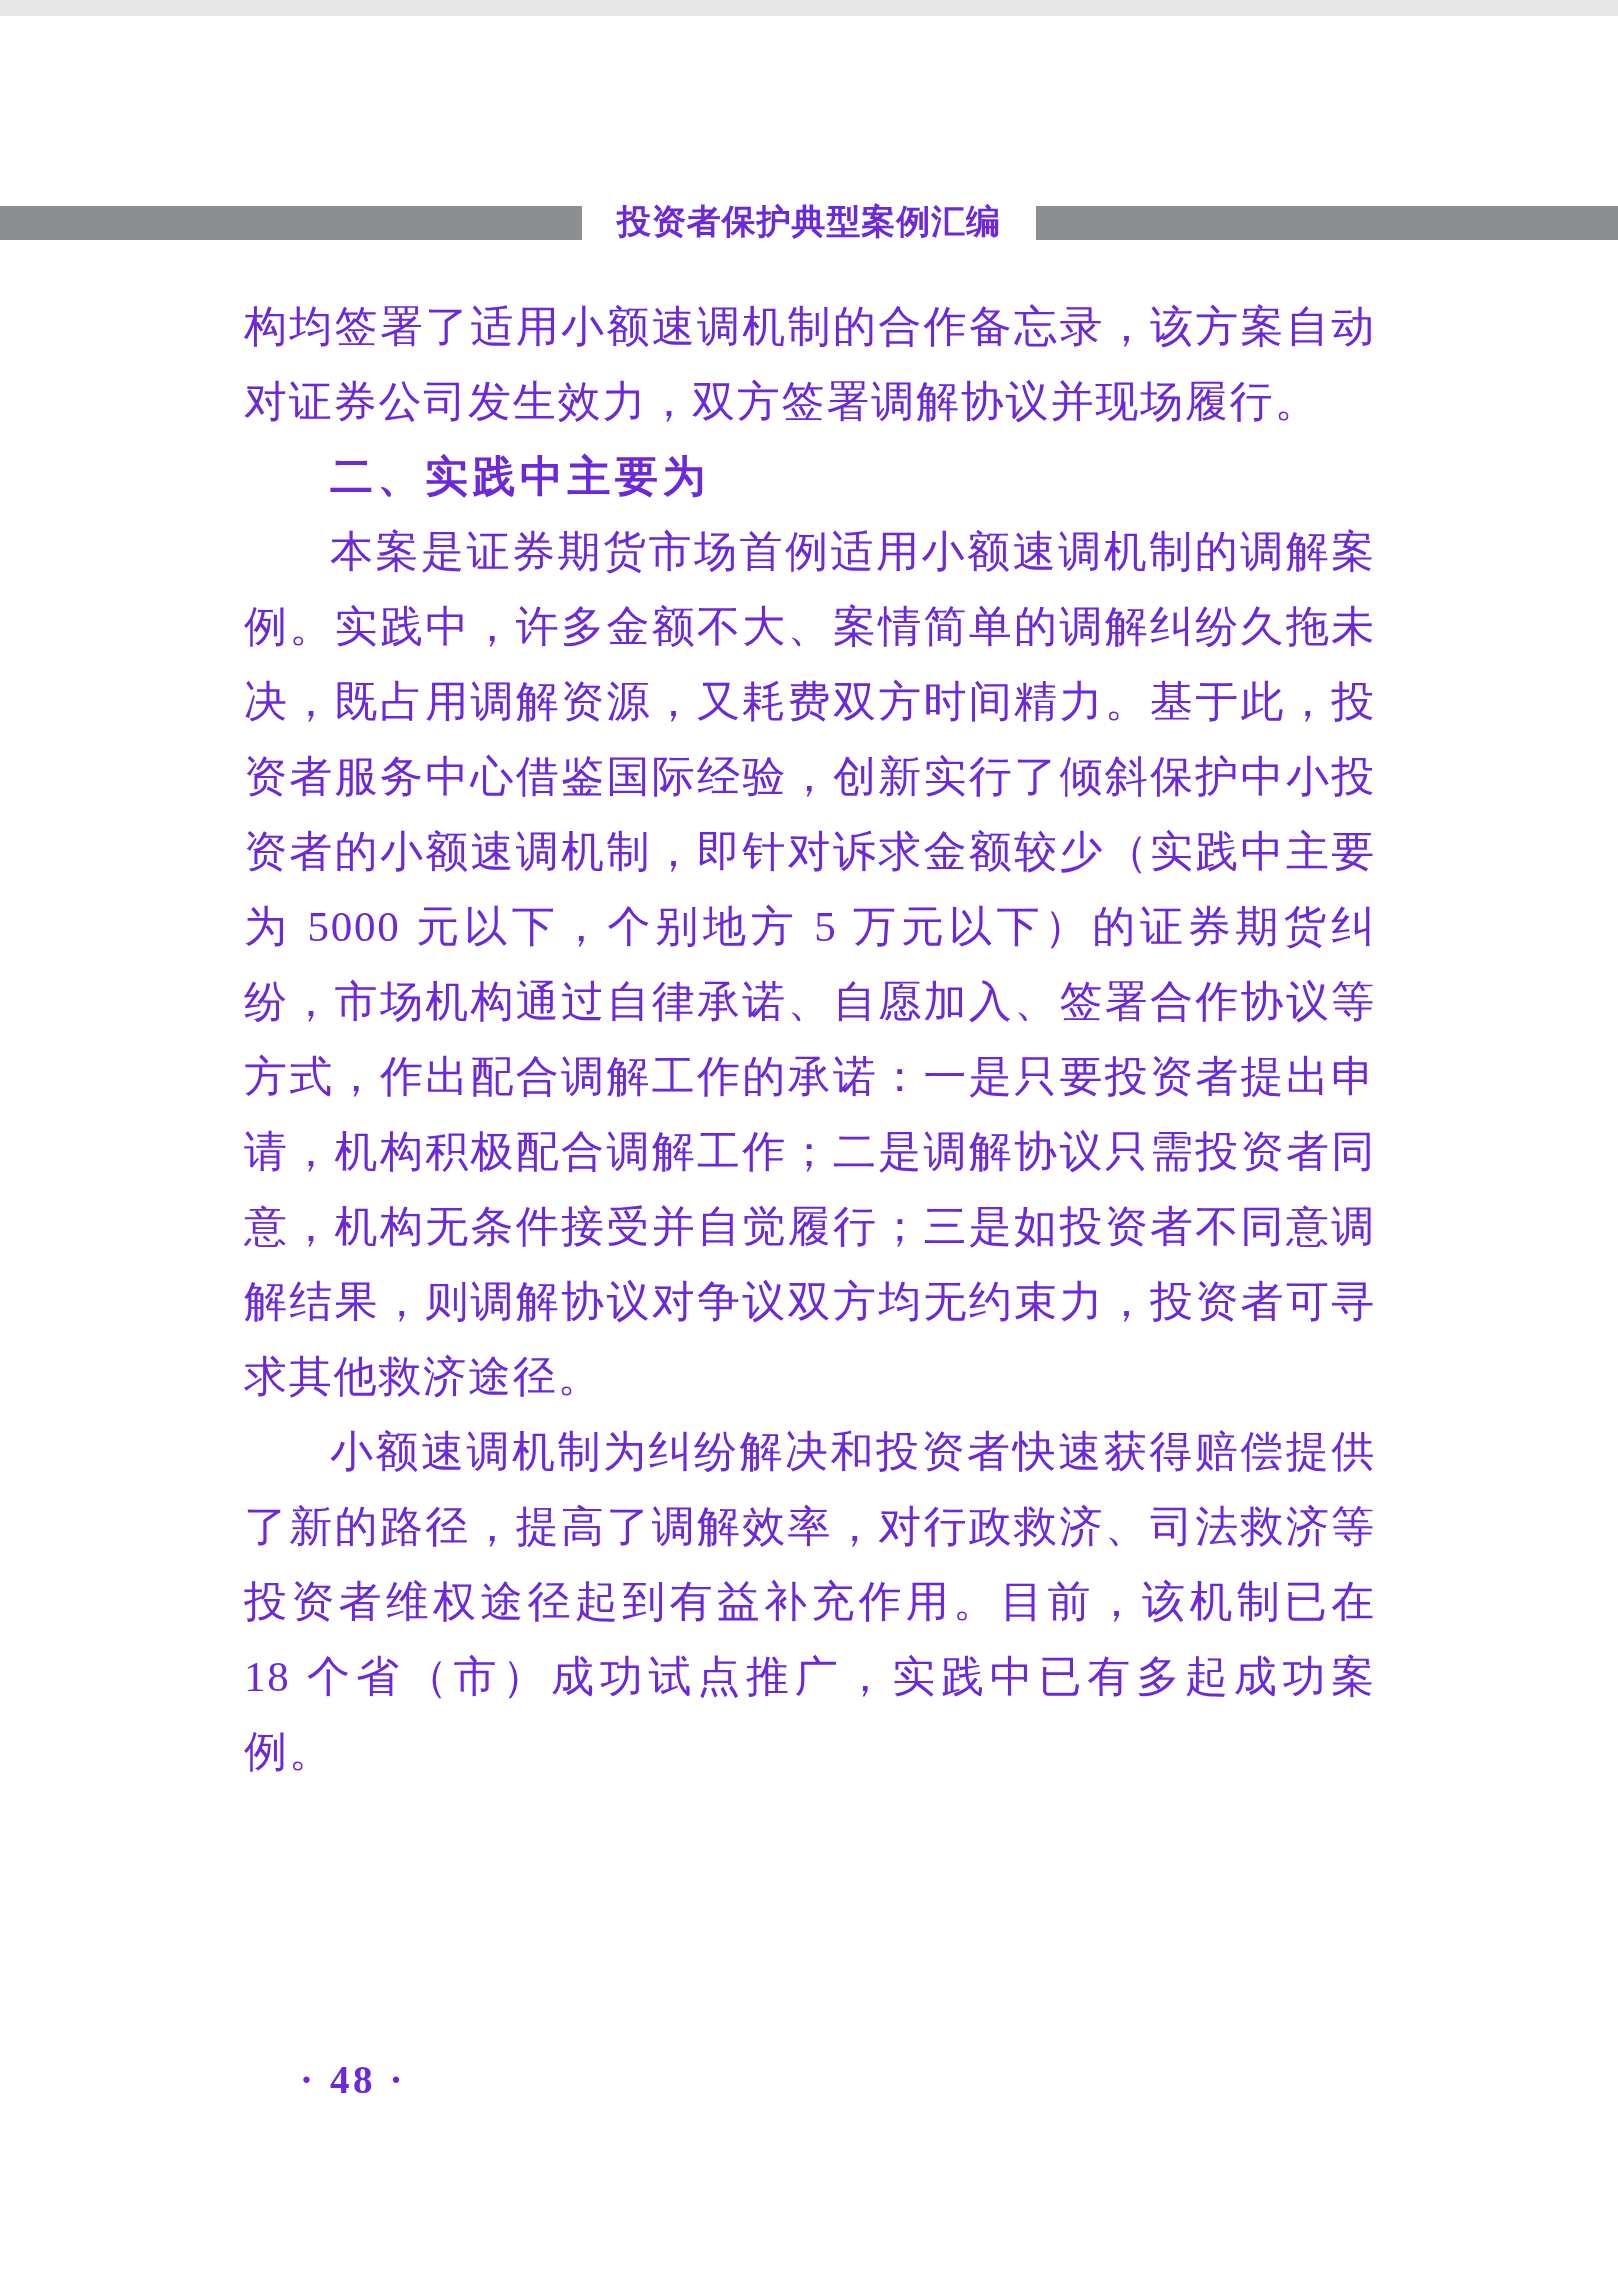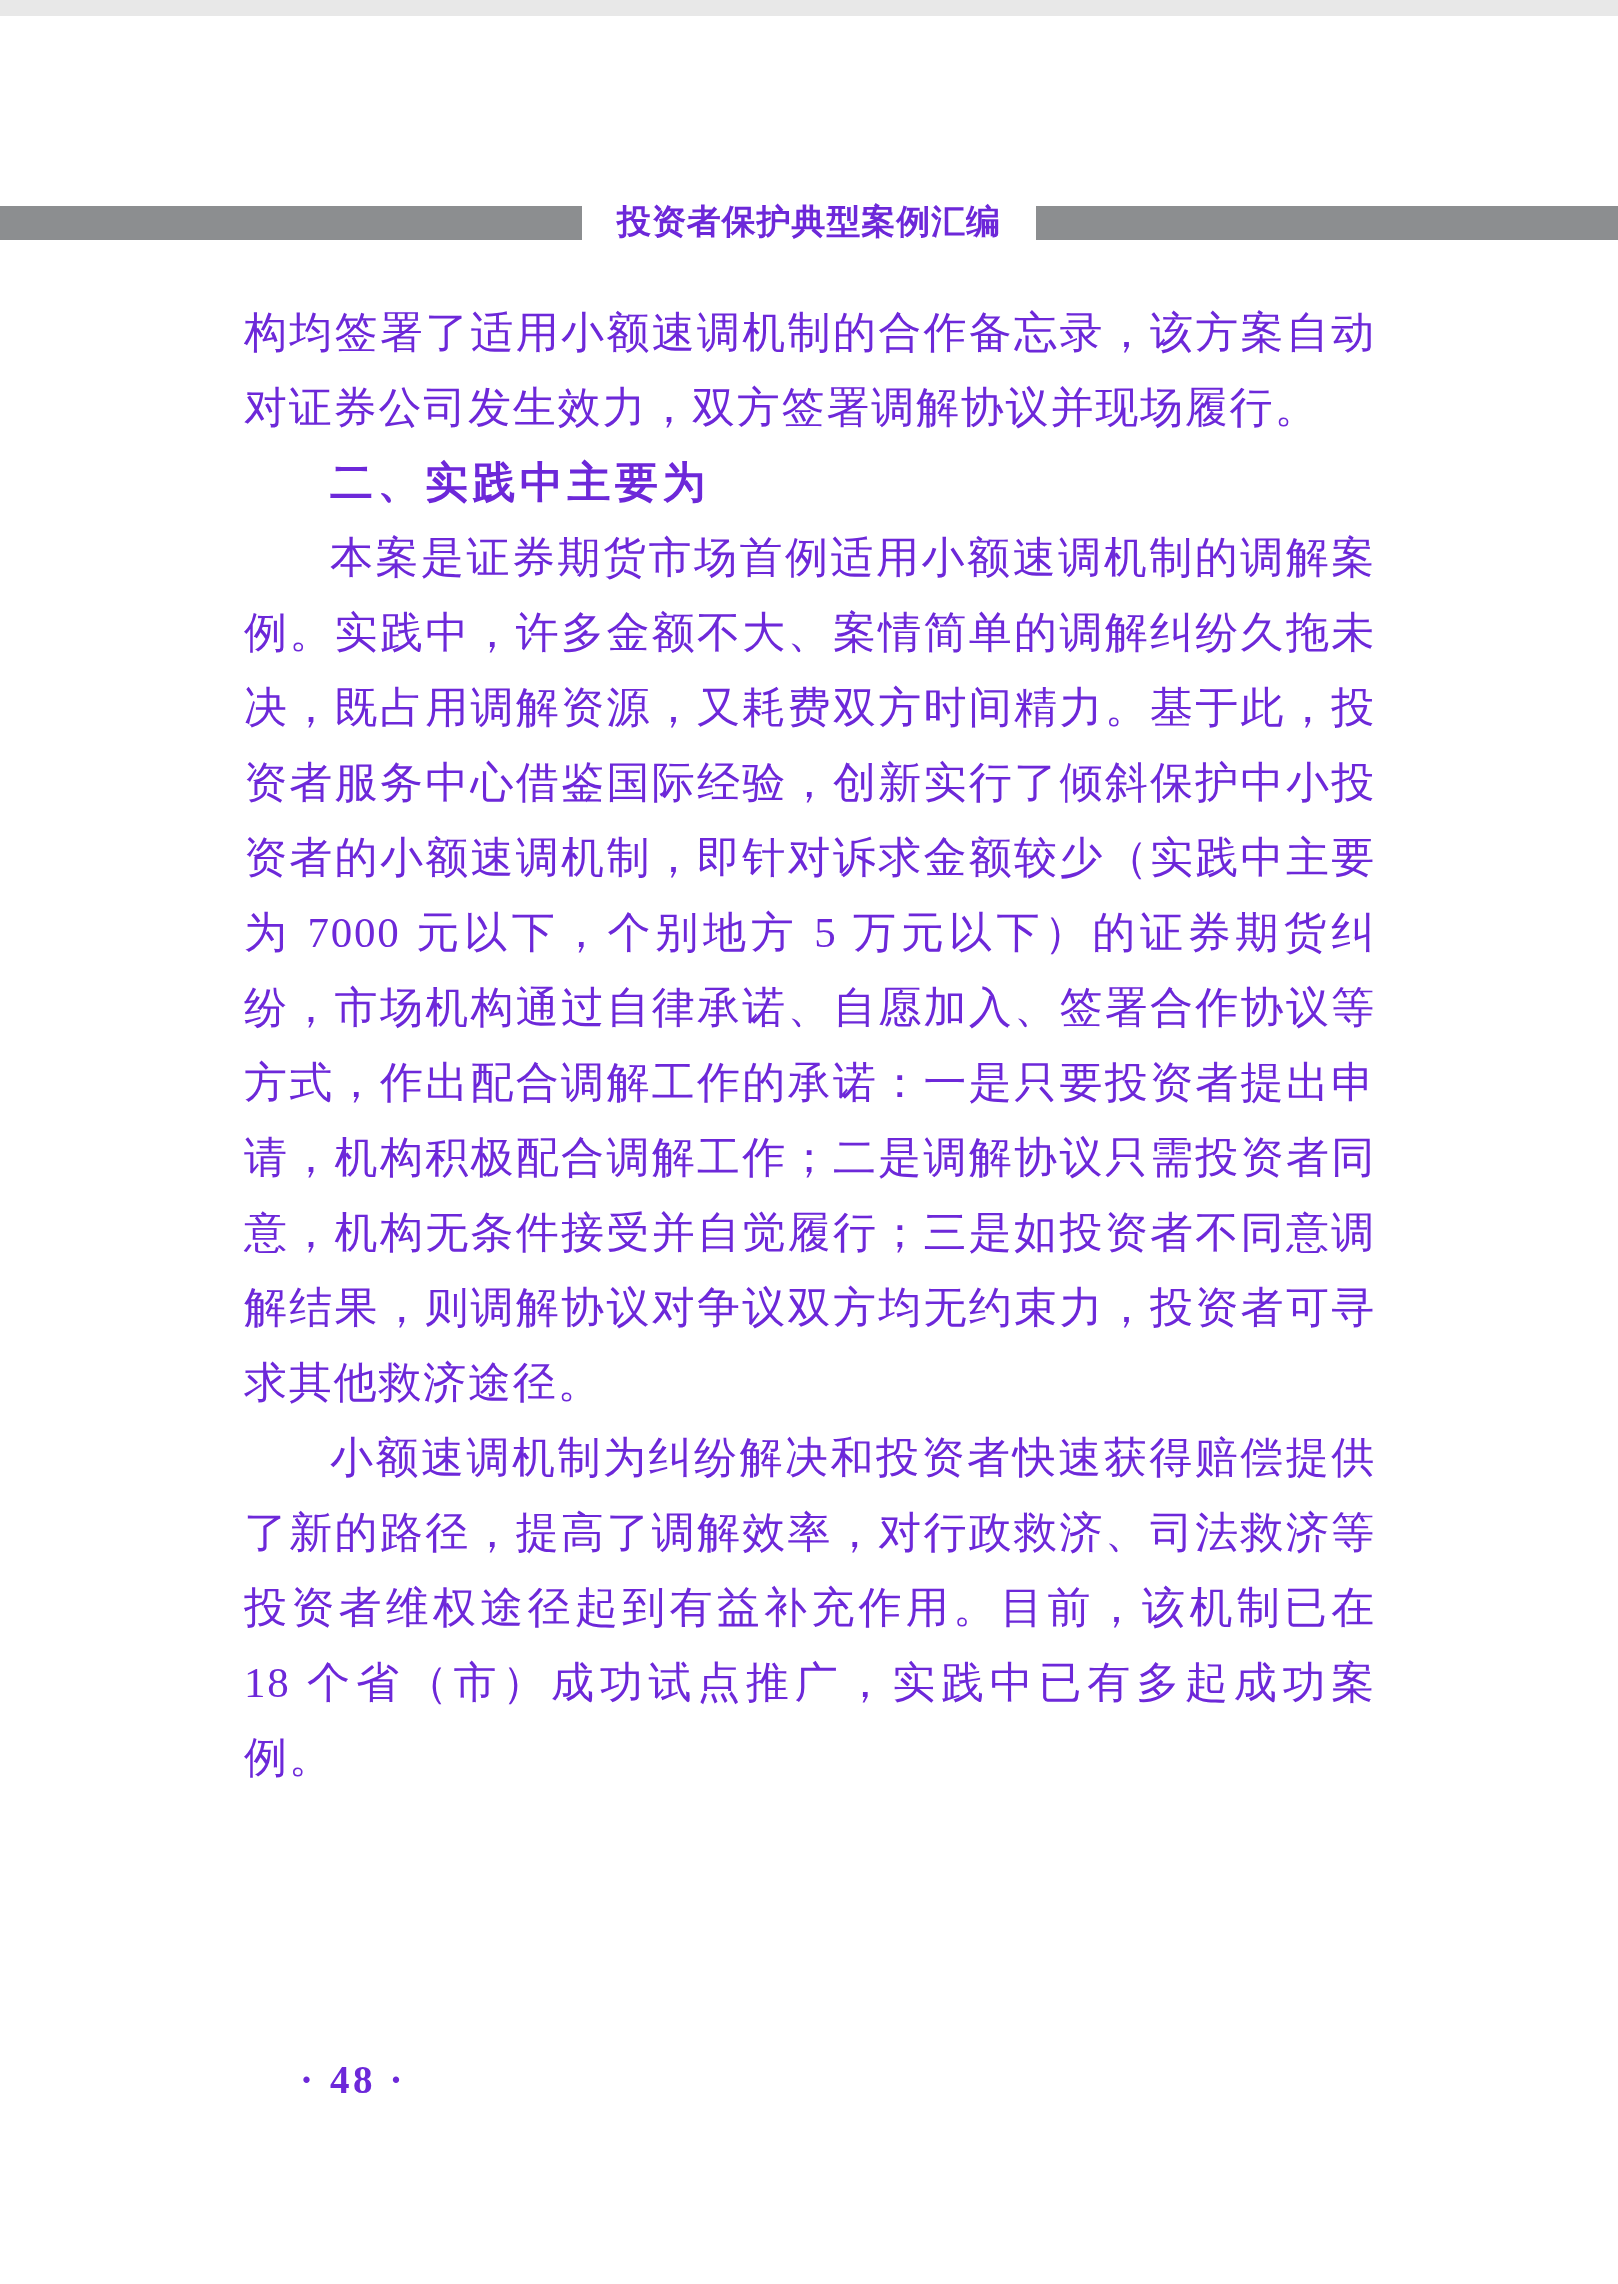--- a/index.html
+++ b/index.html
@@ -40,21 +40,21 @@
     font-size: 34px;
     line-height: 43px;
     letter-spacing: 0.9px;
   }
 
   
   .body-text {
     position: absolute;
     left: 244px;
     width: 1132px;
-    top: 279px;
+    top: 273px;
     font-size: 43px;
     line-height: 75px;
     letter-spacing: 1.8px;
     text-align: justify;
     text-justify: inter-character;
   }
   .para {
     margin: 0;
     text-indent: 2em;
   }
@@ -99,21 +99,21 @@
     <div class="header-bar left"></div>
     <div class="running-head">投资者保护典型案例汇编</div>
     <div class="header-bar right"></div>
   </header>
 
   <main class="body-text">
     <p class="para no-indent">构均签署了适用小额速调机制的合作备忘录，该方案自动对证券公司发生效力，双方签署调解协议并现场履行。</p>
 
     <h2 class="section-heading">二、实践中主要为</h2>
 
-    <p class="para">本案是证券期货市场首例适用小额速调机制的调解案例。实践中，许多金额不大、案情简单的调解纠纷久拖未决，既占用调解资源，又耗费双方时间精力。基于此，投资者服务中心借鉴国际经验，创新实行了倾斜保护中小投资者的小额速调机制，即针对诉求金额较少（实践中主要为 7000 元以下，个别地方 5 万元以下）的证券期货纠纷，市场机构通过自律承诺、自愿加入、签署合作协议等方式，作出配合调解工作的承诺：一是只要投资者提出申请，机构积极配合调解工作；二是调解协议只需投资者同意，机构无条件接受并自觉履行；三是如投资者不同意调解结果，则调解协议对争议双方均无约束力，投资者可寻求其他救济途径。</p>
+    <p class="para">本案是证券期货市场首例适用小额速调机制的调解案例。实践中，许多金额不大、案情简单的调解纠纷久拖未决，既占用调解资源，又耗费双方时间精力。基于此，投资者服务中心借鉴国际经验，创新实行了倾斜保护中小投资者的小额速调机制，即针对诉求金额较少（实践中主要为 5000 元以下，个别地方 5 万元以下）的证券期货纠纷，市场机构通过自律承诺、自愿加入、签署合作协议等方式，作出配合调解工作的承诺：一是只要投资者提出申请，机构积极配合调解工作；二是调解协议只需投资者同意，机构无条件接受并自觉履行；三是如投资者不同意调解结果，则调解协议对争议双方均无约束力，投资者可寻求其他救济途径。</p>
 
     <p class="para">小额速调机制为纠纷解决和投资者快速获得赔偿提供了新的路径，提高了调解效率，对行政救济、司法救济等投资者维权途径起到有益补充作用。目前，该机制已在 18 个省（市）成功试点推广，实践中已有多起成功案例。</p>
 
   </main>
 
   <div class="page-number">· 48 ·</div>
 
 </div>
 
 

